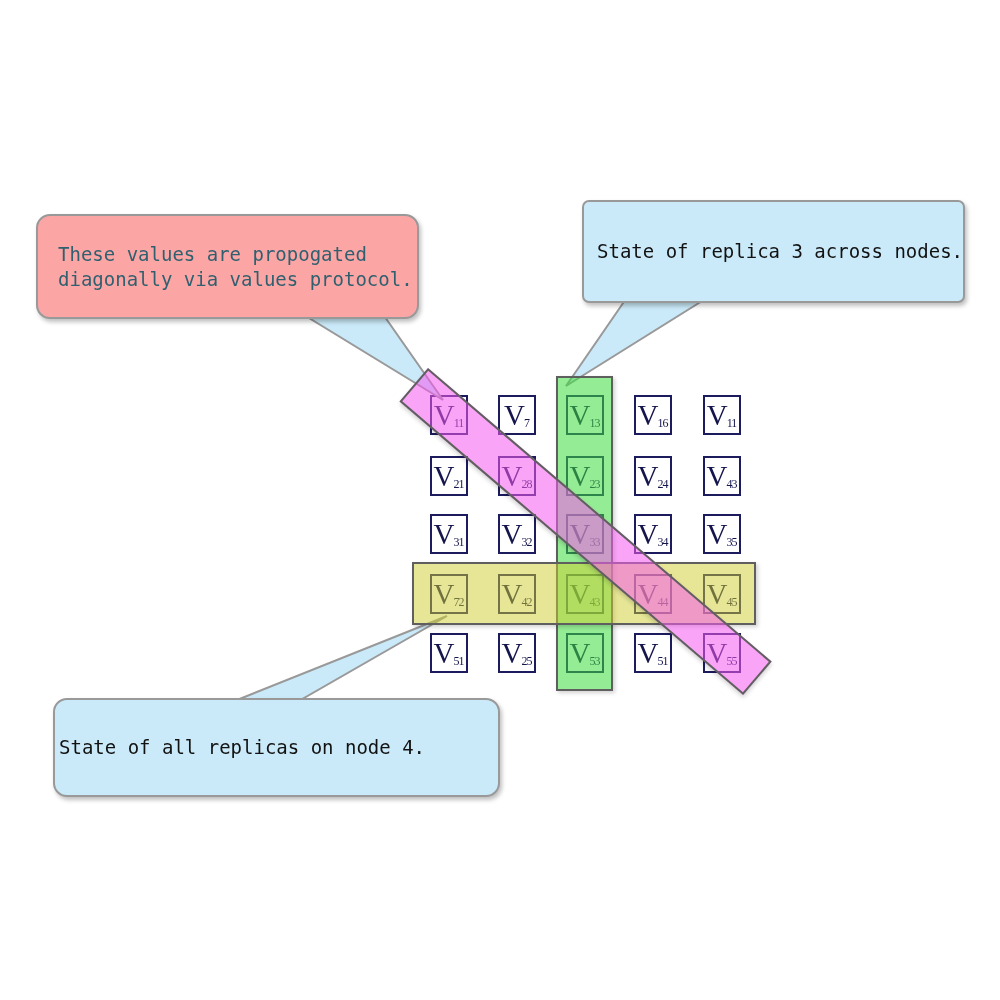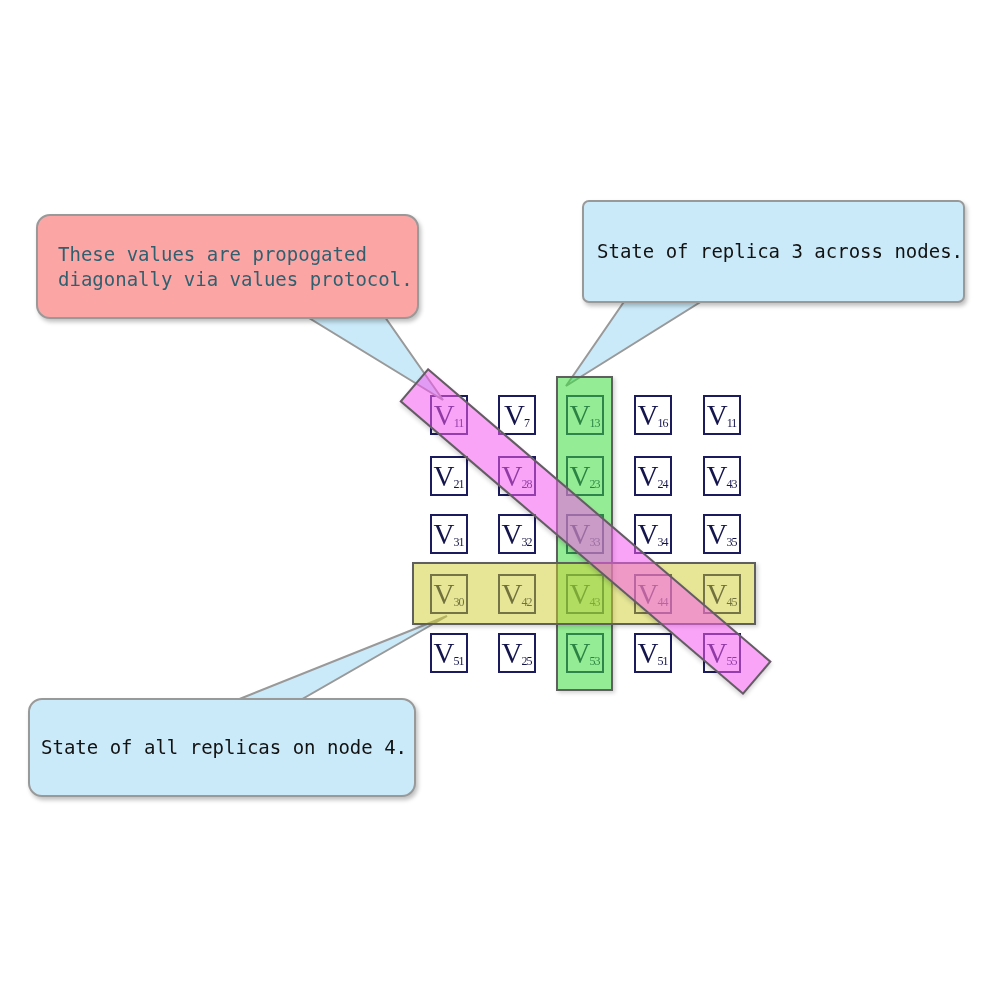--- a/index.html
+++ b/index.html
@@ -27,21 +27,21 @@
   .tails{position:absolute;left:0;top:0;z-index:2;}
   
   .callout{
     position:absolute;box-sizing:border-box;border:2px solid #999999;
     border-radius:14px;z-index:6;display:flex;flex-direction:column;justify-content:center;
     font-size:19px;line-height:25px;box-shadow:2px 3px 4px rgba(0,0,0,0.25);
     white-space:nowrap;
   }
   .c1{left:36px;top:214px;width:383px;height:105px;padding-left:20px;}
   .c2{left:582px;top:200px;width:383px;height:103px;padding-left:13px;border-radius:7px;}
-  .c3{left:28px;top:698px;width:388px;height:99px;padding-left:11px;}
+  .c3{left:53px;top:698px;width:447px;height:99px;padding-left:4px;}
 </style>
 </head>
 <body>
 
 <div class="canvas">
 
   <div id="cells-layer">
       <div class="cell" style="left: 430px; top: 395px; border-color: rgb(27, 27, 94); color: rgb(21, 21, 77);">
         <span class="v">V</span>
         <span class="sub">11</span>
@@ -97,21 +97,21 @@
       <div class="cell" style="left: 634px; top: 514px; border-color: rgb(27, 27, 94); color: rgb(21, 21, 77);">
         <span class="v">V</span>
         <span class="sub">34</span>
       </div>
       <div class="cell" style="left: 703px; top: 514px; border-color: rgb(27, 27, 94); color: rgb(21, 21, 77);">
         <span class="v">V</span>
         <span class="sub">35</span>
       </div>
       <div class="cell" style="left: 430px; top: 574px; border-color: rgb(27, 27, 94); color: rgb(21, 21, 77);">
         <span class="v">V</span>
-        <span class="sub">30</span>
+        <span class="sub">72</span>
       </div>
       <div class="cell" style="left: 498px; top: 574px; border-color: rgb(27, 27, 94); color: rgb(21, 21, 77);">
         <span class="v">V</span>
         <span class="sub">42</span>
       </div>
       <div class="cell" style="left: 566px; top: 574px; border-color: rgb(27, 27, 94); color: rgb(21, 21, 77);">
         <span class="v">V</span>
         <span class="sub">43</span>
       </div>
       <div class="cell" style="left: 634px; top: 574px; border-color: rgb(27, 27, 94); color: rgb(21, 21, 77);">

